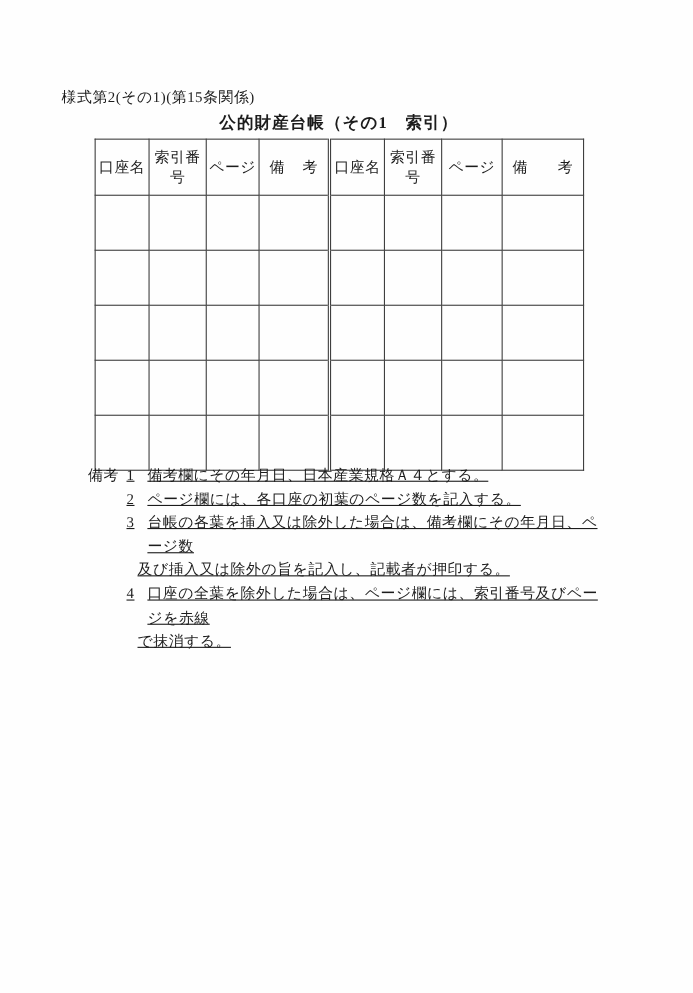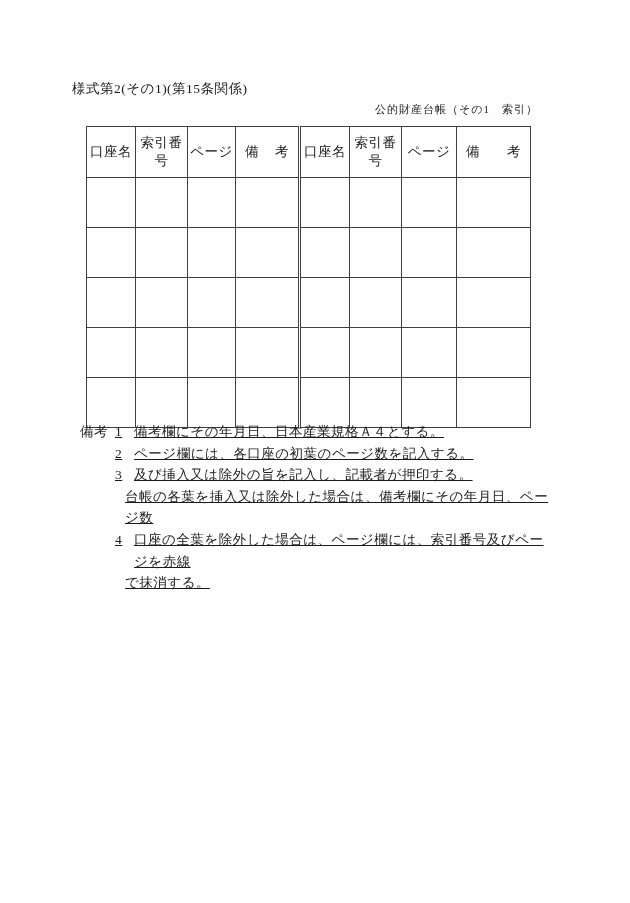--- a/index.html
+++ b/index.html
@@ -9,35 +9,36 @@
     width: 630px;
     height: 903px;
     background: #fefefe;
     font-family: "Liberation Serif", "DejaVu Serif", serif;
     color: #1c1c1c;
     overflow: hidden;
     margin: 0 auto;
   }
   .form-label {
     position: absolute;
-    left: 72px;
+    left: 56px;
     top: 80px;
     font-size: 13.5px;
     letter-spacing: 0.5px;
     white-space: nowrap;
   }
   .doc-title {
     position: absolute;
     left: 78px;
     top: 102px;
     width: 460px;
-    text-align: right;
-    font-size: 11px;
+    text-align: center;
+    font-size: 15px;
     letter-spacing: 1px;
     white-space: nowrap;
+    font-weight: bold;
   }
   table.index-table {
     position: absolute;
     left: 86px;
     top: 126px;
     width: 444px;
     border-collapse: collapse;
     table-layout: fixed;
   }
   .index-table th, .index-table td {
@@ -183,22 +184,22 @@
     <div class="note-item">
       <span class="note-num">2</span>
       <div class="note-lines">
         <div class="note-line">ページ欄には、各口座の初葉のページ数を記入する。</div>
       </div>
     </div>
 
     <div class="note-item">
       <span class="note-num">3</span>
       <div class="note-lines">
+        <div class="note-line">台帳の各葉を挿入又は除外した場合は、備考欄にその年月日、ページ数</div>
         <div class="note-line">及び挿入又は除外の旨を記入し、記載者が押印する。</div>
-        <div class="note-line">台帳の各葉を挿入又は除外した場合は、備考欄にその年月日、ページ数</div>
       </div>
     </div>
 
     <div class="note-item">
       <span class="note-num">4</span>
       <div class="note-lines">
         <div class="note-line">口座の全葉を除外した場合は、ページ欄には、索引番号及びページを赤線</div>
         <div class="note-line">で抹消する。</div>
       </div>
     </div>

